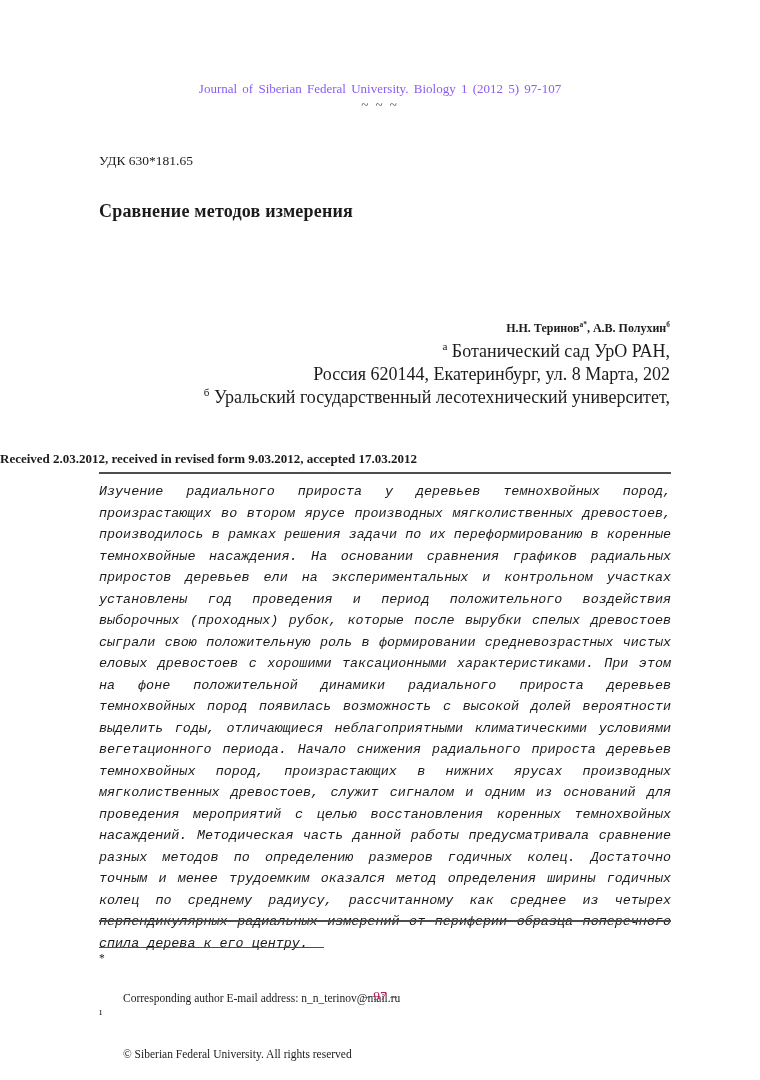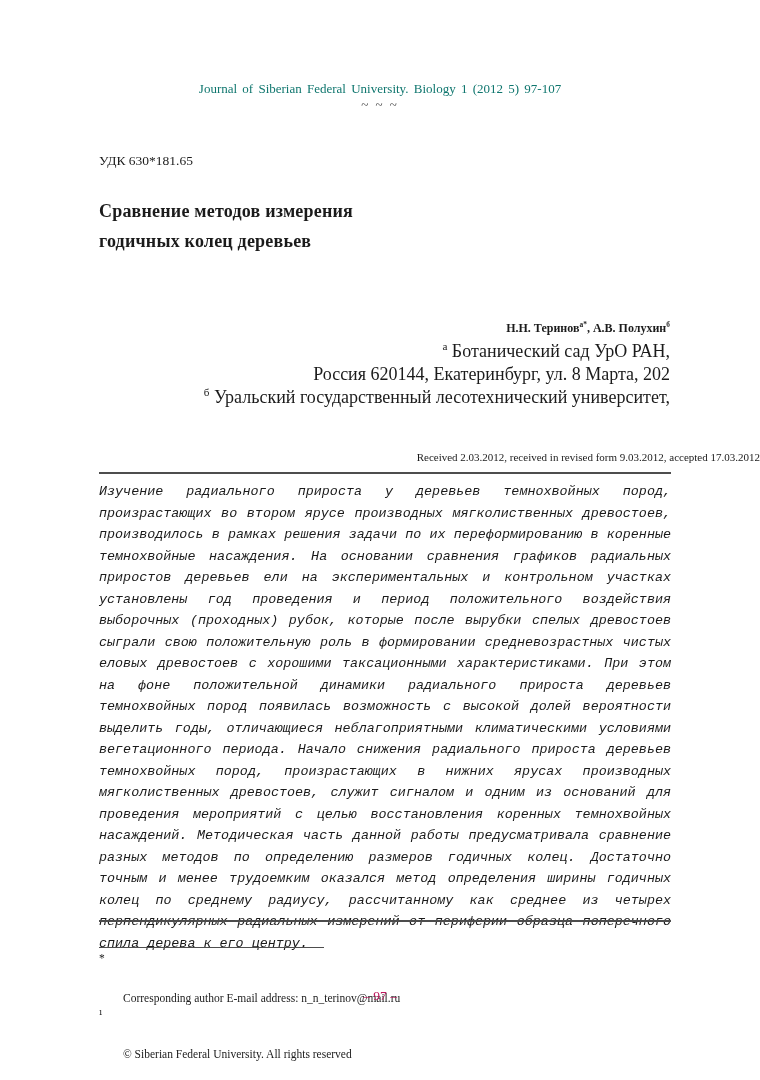--- a/index.html
+++ b/index.html
@@ -9,39 +9,39 @@
     position: relative;
     width: 760px;
     height: 1080px;
     background: #ffffff;
     font-family: "Liberation Serif", serif;
     color: #1b1b1b;
     overflow: hidden;
   }
   .journal-header {
     position: absolute; top: 81px; left: 0; width: 100%;
-    text-align: center; font-size: 13px; color: #0f766e;
+    text-align: center; font-size: 13px; color: #8b5cf6;
     word-spacing: 2px;
   }
   .tildes {
     position: absolute; top: 97px; left: 0; width: 100%;
     text-align: center; font-size: 13px; color: #3a3a3a; letter-spacing: 2px;
   }
   .udk { position: absolute; top: 153px; left: 99px; font-size: 13.5px; }
   .title {
     position: absolute; top: 196px; left: 99px; width: 480px;
     font-weight: bold; font-size: 18px; line-height: 30px; letter-spacing: 0.2px;
   }
   .authors { position: absolute; top: 317px; right: 90px; text-align: right; }
   .author-names { font-weight: bold; font-size: 12px; line-height: 23px; }
   .affiliations { font-size: 18px; line-height: 23px; }
   sup { font-size: 62%; vertical-align: super; line-height: 0; }
   .received {
     position: absolute; top: 451px; left: 0; width: 100%;
-    text-align: right; font-size: 11px;
+    text-align: left; font-size: 13px; font-weight: bold;
   }
   .rule-top {
     position: absolute; top: 472px; left: 99px; width: 572px;
     border-top: 2px solid #4d4d4d;
   }
   .abstract {
     position: absolute; top: 481px; left: 99px; width: 572px;
     font-style: italic; font-size: 13.4px; line-height: 21.5px;
     text-align: justify;
     font-family: Liberation Mono, monospace;
@@ -76,21 +76,20 @@
 
 <div class="page">
 
   <div class="journal-header">Journal of Siberian Federal University. Biology 1 (2012 5) 97-107</div>
   <div class="tildes">~ ~ ~</div>
 
   <div class="udk">УДК 630*181.65</div>
 
   <div class="title">
     <div>Сравнение методов измерения</div>
-    <div>годичных колец деревьев</div>
   </div>
 
   <div class="authors">
     <div class="author-names"><span>Н.Н. Теринов</span><sup>а*</sup><span>, А.В. Полухин</span><sup>б</sup></div>
     <div class="affiliations">
       <div><sup>а</sup><span> Ботанический сад УрО РАН,</span></div>
       <div><span>Россия 620144, Екатеринбург, ул. 8 Марта, 202</span></div>
       <div><sup>б</sup><span> Уральский государственный лесотехнический университет,</span></div>
     </div>
   </div>

